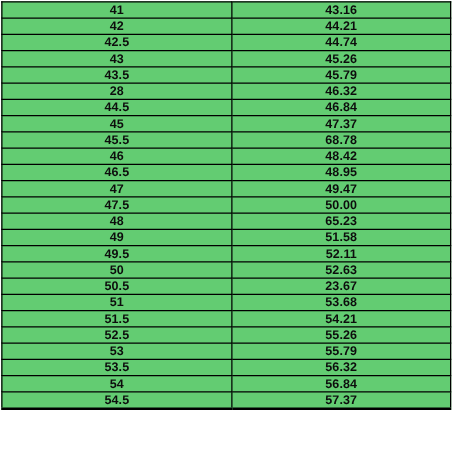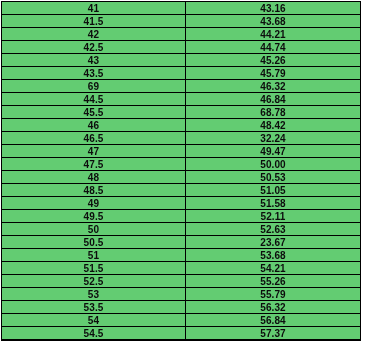--- a/index.html
+++ b/index.html
@@ -63,74 +63,70 @@
     <colgroup>
       <col class="col-left">
       <col class="col-right">
     </colgroup>
     <tbody id="table-body">
         <tr>
           <td>41</td>
           <td>43.16</td>
         </tr>
         <tr>
-          <td>41.5</td>
-          <td>43.68</td>
-        </tr>
-        <tr>
           <td>42</td>
           <td>44.21</td>
         </tr>
         <tr>
           <td>42.5</td>
           <td>44.74</td>
         </tr>
         <tr>
           <td>43</td>
           <td>45.26</td>
         </tr>
         <tr>
           <td>43.5</td>
           <td>45.79</td>
         </tr>
         <tr>
-          <td>69</td>
+          <td>28</td>
           <td>46.32</td>
         </tr>
         <tr>
           <td>44.5</td>
           <td>46.84</td>
+        </tr>
+        <tr>
+          <td>45</td>
+          <td>47.37</td>
         </tr>
         <tr>
           <td>45.5</td>
           <td>68.78</td>
         </tr>
         <tr>
           <td>46</td>
           <td>48.42</td>
         </tr>
         <tr>
           <td>46.5</td>
-          <td>32.24</td>
+          <td>48.95</td>
         </tr>
         <tr>
           <td>47</td>
           <td>49.47</td>
         </tr>
         <tr>
           <td>47.5</td>
           <td>50.00</td>
         </tr>
         <tr>
           <td>48</td>
-          <td>50.53</td>
-        </tr>
-        <tr>
-          <td>48.5</td>
-          <td>51.05</td>
+          <td>65.23</td>
         </tr>
         <tr>
           <td>49</td>
           <td>51.58</td>
         </tr>
         <tr>
           <td>49.5</td>
           <td>52.11</td>
         </tr>
         <tr>

